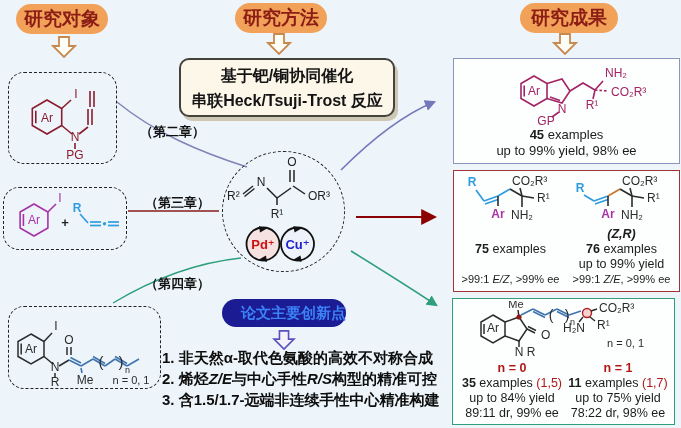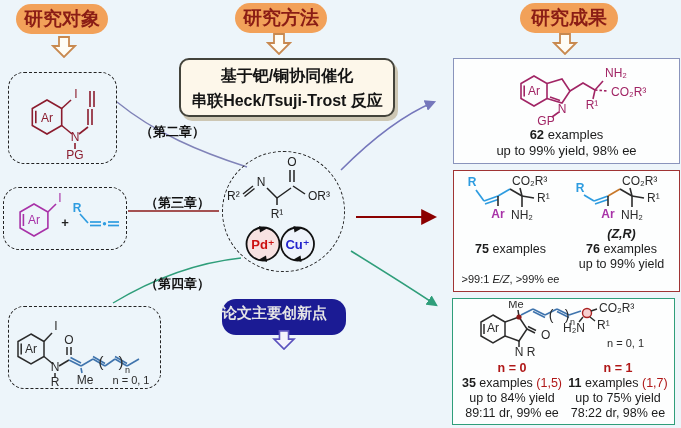--- a/index.html
+++ b/index.html
@@ -13,22 +13,22 @@
              font-weight:bold;font-size:16px;line-height:25px;padding-top:3px;z-index:3;}
   .dashedbox{border:1.6px dashed #222;border-radius:16px;z-index:2;}
   .dashedcircle{border:1.6px dashed #222;border-radius:50%;z-index:2;}
   .chapter{font-weight:bold;font-size:13px;color:#111;z-index:3;}
   .resultbox{background:#fdfefe;z-index:3;}
   .boxA{border:1.5px solid #8a94bc;}
   .boxB{border:1.5px solid #a03434;}
   .boxC{border:1.5px solid #2f9e7a;}
   .rline{position:absolute;text-align:center;font-size:12.5px;color:#1c1c1c;white-space:nowrap;}
   .small{font-size:11px;}
-  .navybadge{background:#1b1b94;color:#e5e5e5;font-weight:bold;font-size:15px;border-radius:14px;
-             text-align:left;line-height:28px;height:36px;z-index:3;}
+  .navybadge{background:#1b1b94;color:#3b82f6;font-weight:bold;font-size:15px;border-radius:14px;
+             text-align:right;line-height:28px;height:28px;z-index:3;}
   .innoline{font-weight:bold;font-size:15px;color:#0d0d0d;line-height:21px;white-space:nowrap;}
   .it{font-style:italic;}
   .b{font-weight:bold;}
   .red{color:#b01818;}
   .overlay{position:absolute;left:0;top:0;z-index:1;pointer-events:none;}
   svg text{font-family:"Liberation Sans","DejaVu Sans",sans-serif;}
 </style>
 </head>
 <body>
 
@@ -198,21 +198,21 @@
         <line x1="123" y1="29" x2="136" y2="30" stroke-dasharray="2.5,2"></line>
         <line x1="123" y1="29" x2="121" y2="38"></line>
       </g>
       <text x="62" y="34" font-size="12" fill="#a12565" text-anchor="middle">Ar</text>
       <text x="90" y="52" font-size="12" fill="#a12565" text-anchor="middle">N</text>
       <text x="74" y="64" font-size="12" fill="#a12565" text-anchor="middle">GP</text>
       <text x="133" y="16" font-size="12" fill="#a12565">NH₂</text>
       <text x="139" y="35" font-size="12" fill="#a12565">CO₂R³</text>
       <text x="120" y="48" font-size="12" fill="#a12565" text-anchor="middle">R¹</text>
     </svg>
-    <div class="rline" style="left:0;top:68px;width:225px;font-size:13px;"><span class="b">62</span><span> examples</span></div>
+    <div class="rline" style="left:0;top:68px;width:225px;font-size:13px;"><span class="b">45</span><span> examples</span></div>
     <div class="rline" style="left:0;top:84px;width:225px;font-size:13px;">up to 99% yield, 98% ee</div>
   </div>
 
   <div class="abs resultbox boxB" style="left:453px;top:170px;width:225px;height:120px;">
 
     <svg class="abs" style="left:6px;top:4px;" width="104" height="50" viewBox="0 0 104 50">
       <g stroke="#2e9ce0" stroke-width="1.7" fill="none">
         <line x1="16" y1="15" x2="24" y2="26"></line>
         <line x1="24" y1="26" x2="38" y2="21"></line>
         <line x1="25" y1="29" x2="38" y2="24.5"></line>
@@ -252,20 +252,21 @@
       <text x="38" y="43" font-size="12" font-weight="bold" fill="#a832a8" text-anchor="middle">Ar</text>
       <text x="62" y="44" font-size="12" fill="#2b2b2b" text-anchor="middle">NH₂</text>
       <text x="52" y="10" font-size="12" fill="#2b2b2b">CO₂R³</text>
       <text x="77" y="27" font-size="12" fill="#2b2b2b">R¹</text>
     </svg>
     <div class="rline it b" style="left:115px;top:56px;width:105px;">(Z,R)</div>
     <div class="rline" style="left:4px;top:71px;width:105px;"><span class="b">75</span><span> examples</span></div>
     <div class="rline" style="left:115px;top:71px;width:105px;"><span class="b">76</span><span> examples</span></div>
     <div class="rline" style="left:115px;top:86px;width:105px;">up to 99% yield</div>
     <div class="rline small" style="left:4px;top:102px;width:105px;"><span>&gt;99:1 </span><span class="it">E/Z</span><span>, &gt;99% ee</span></div>
+    <div class="rline small" style="left:115px;top:102px;width:105px;"><span>&gt;99:1 </span><span class="it">Z/E</span><span>, &gt;99% ee</span></div>
   </div>
 
   <div class="abs resultbox boxC" style="left:452px;top:298px;width:221px;height:125px;">
     <svg class="abs" style="left:8px;top:2px;" width="208" height="60" viewBox="0 0 208 60">
       <g stroke="#2b2b2b" stroke-width="1.5" fill="none">
         <polygon points="32,14 44,21 44,35 32,42 20,35 20,21"></polygon>
         <line x1="23" y1="23" x2="23" y2="33"></line>
         <polyline points="44,21 58,16 66,28 58,40 44,35"></polyline>
         <line x1="66" y1="28" x2="74" y2="32"></line>
         <line x1="67" y1="25.5" x2="75" y2="29.5"></line>
@@ -308,14 +309,19 @@
     <div class="rline" style="left:6px;top:92px;width:106px;">up to 84% yield</div>
     <div class="rline" style="left:112px;top:92px;width:106px;">up to 75% yield</div>
     <div class="rline" style="left:6px;top:107px;width:106px;">89:11 dr, 99% ee</div>
     <div class="rline" style="left:112px;top:107px;width:106px;">78:22 dr, 98% ee</div>
   </div>
 
   <div class="abs navybadge" style="left:222px;top:299px;width:124px;">论文主要创新点</div>
   <svg class="abs" style="left:271px;top:330px;z-index:3;" width="26" height="20" viewBox="0 0 26 22">
     <path d="M8,1 h10 v9 h6 L13,21 L2,10 h6 z" fill="#f4f3fc" stroke="#5b51bd" stroke-width="1.8"></path>
   </svg>
+  <div class="abs" style="left:162px;top:347px;z-index:3;">
+    <div class="innoline">1. 非天然α-取代色氨酸的高效不对称合成</div>
+    <div class="innoline"><span>2. 烯烃</span><span class="it">Z/E</span><span>与中心手性</span><span class="it">R/S</span><span>构型的精准可控</span></div>
+    <div class="innoline">3. 含1.5/1.7-远端非连续手性中心精准构建</div>
+  </div>
 
 </div>
 
 </body></html>

